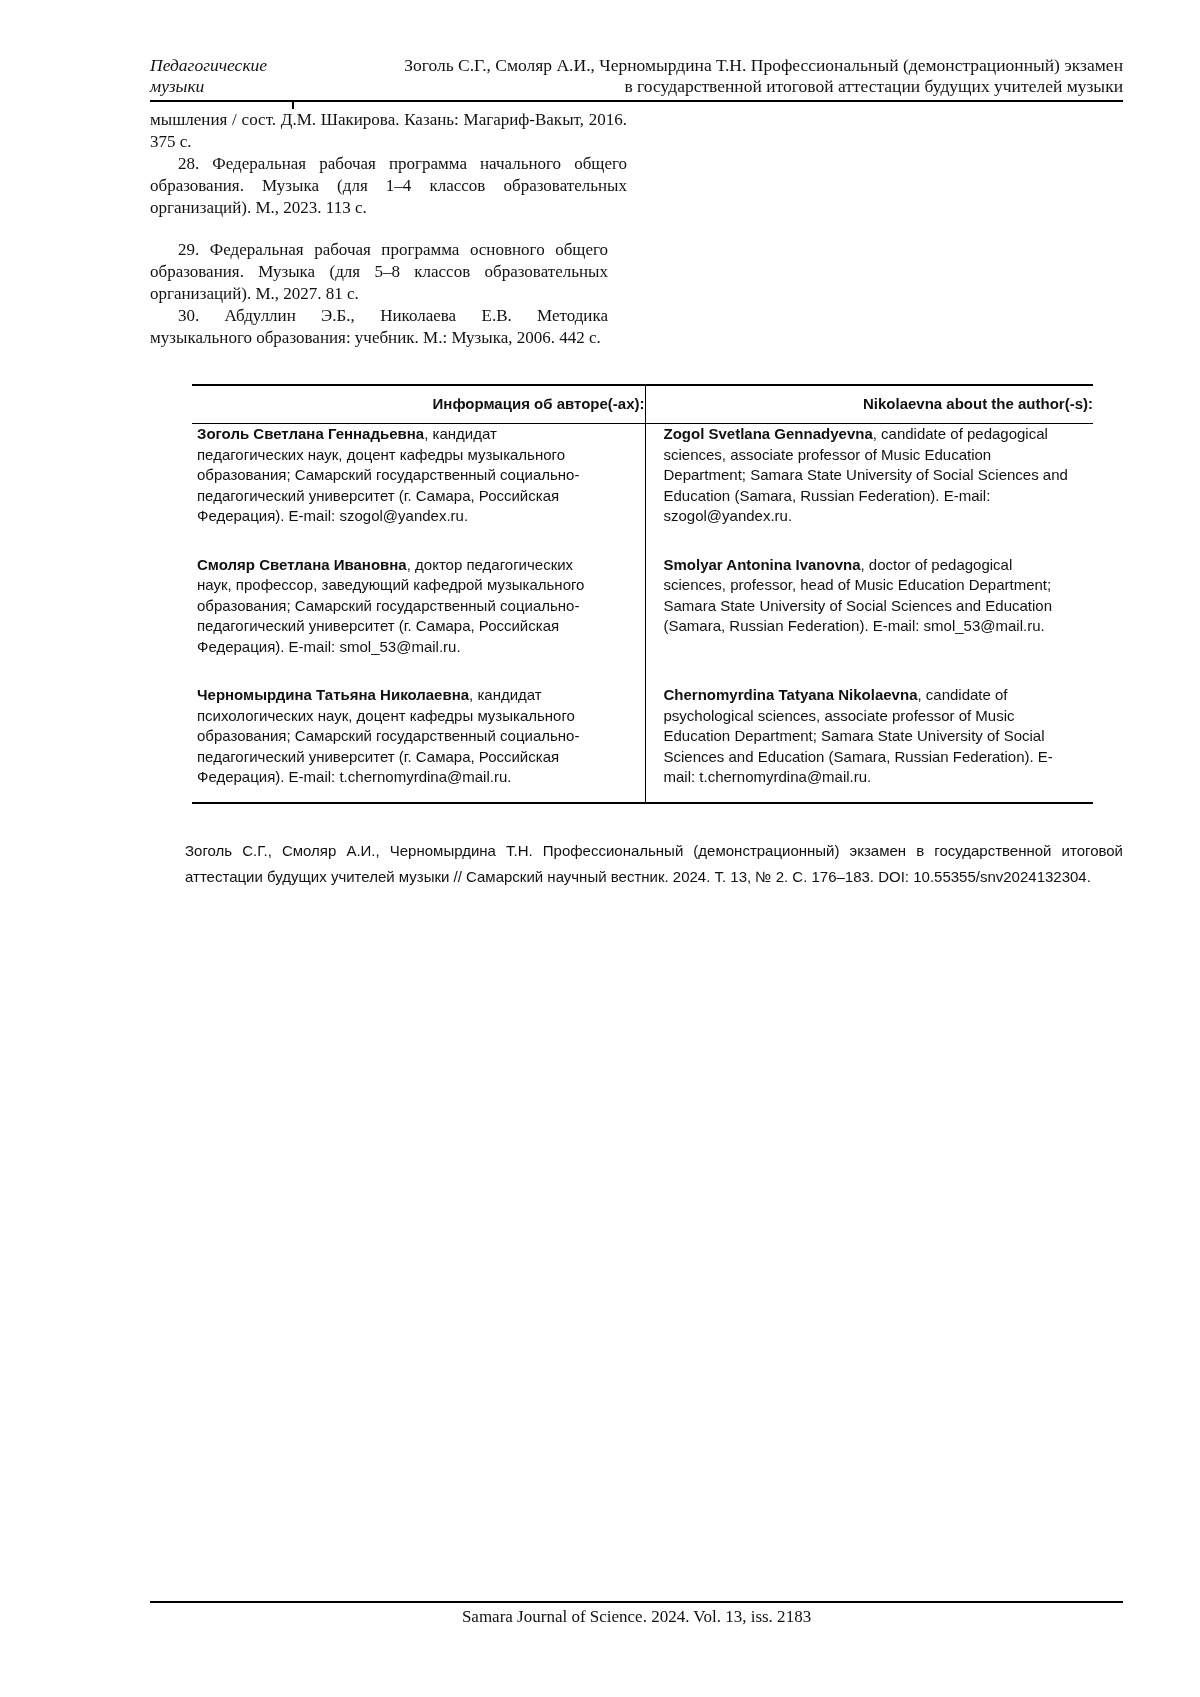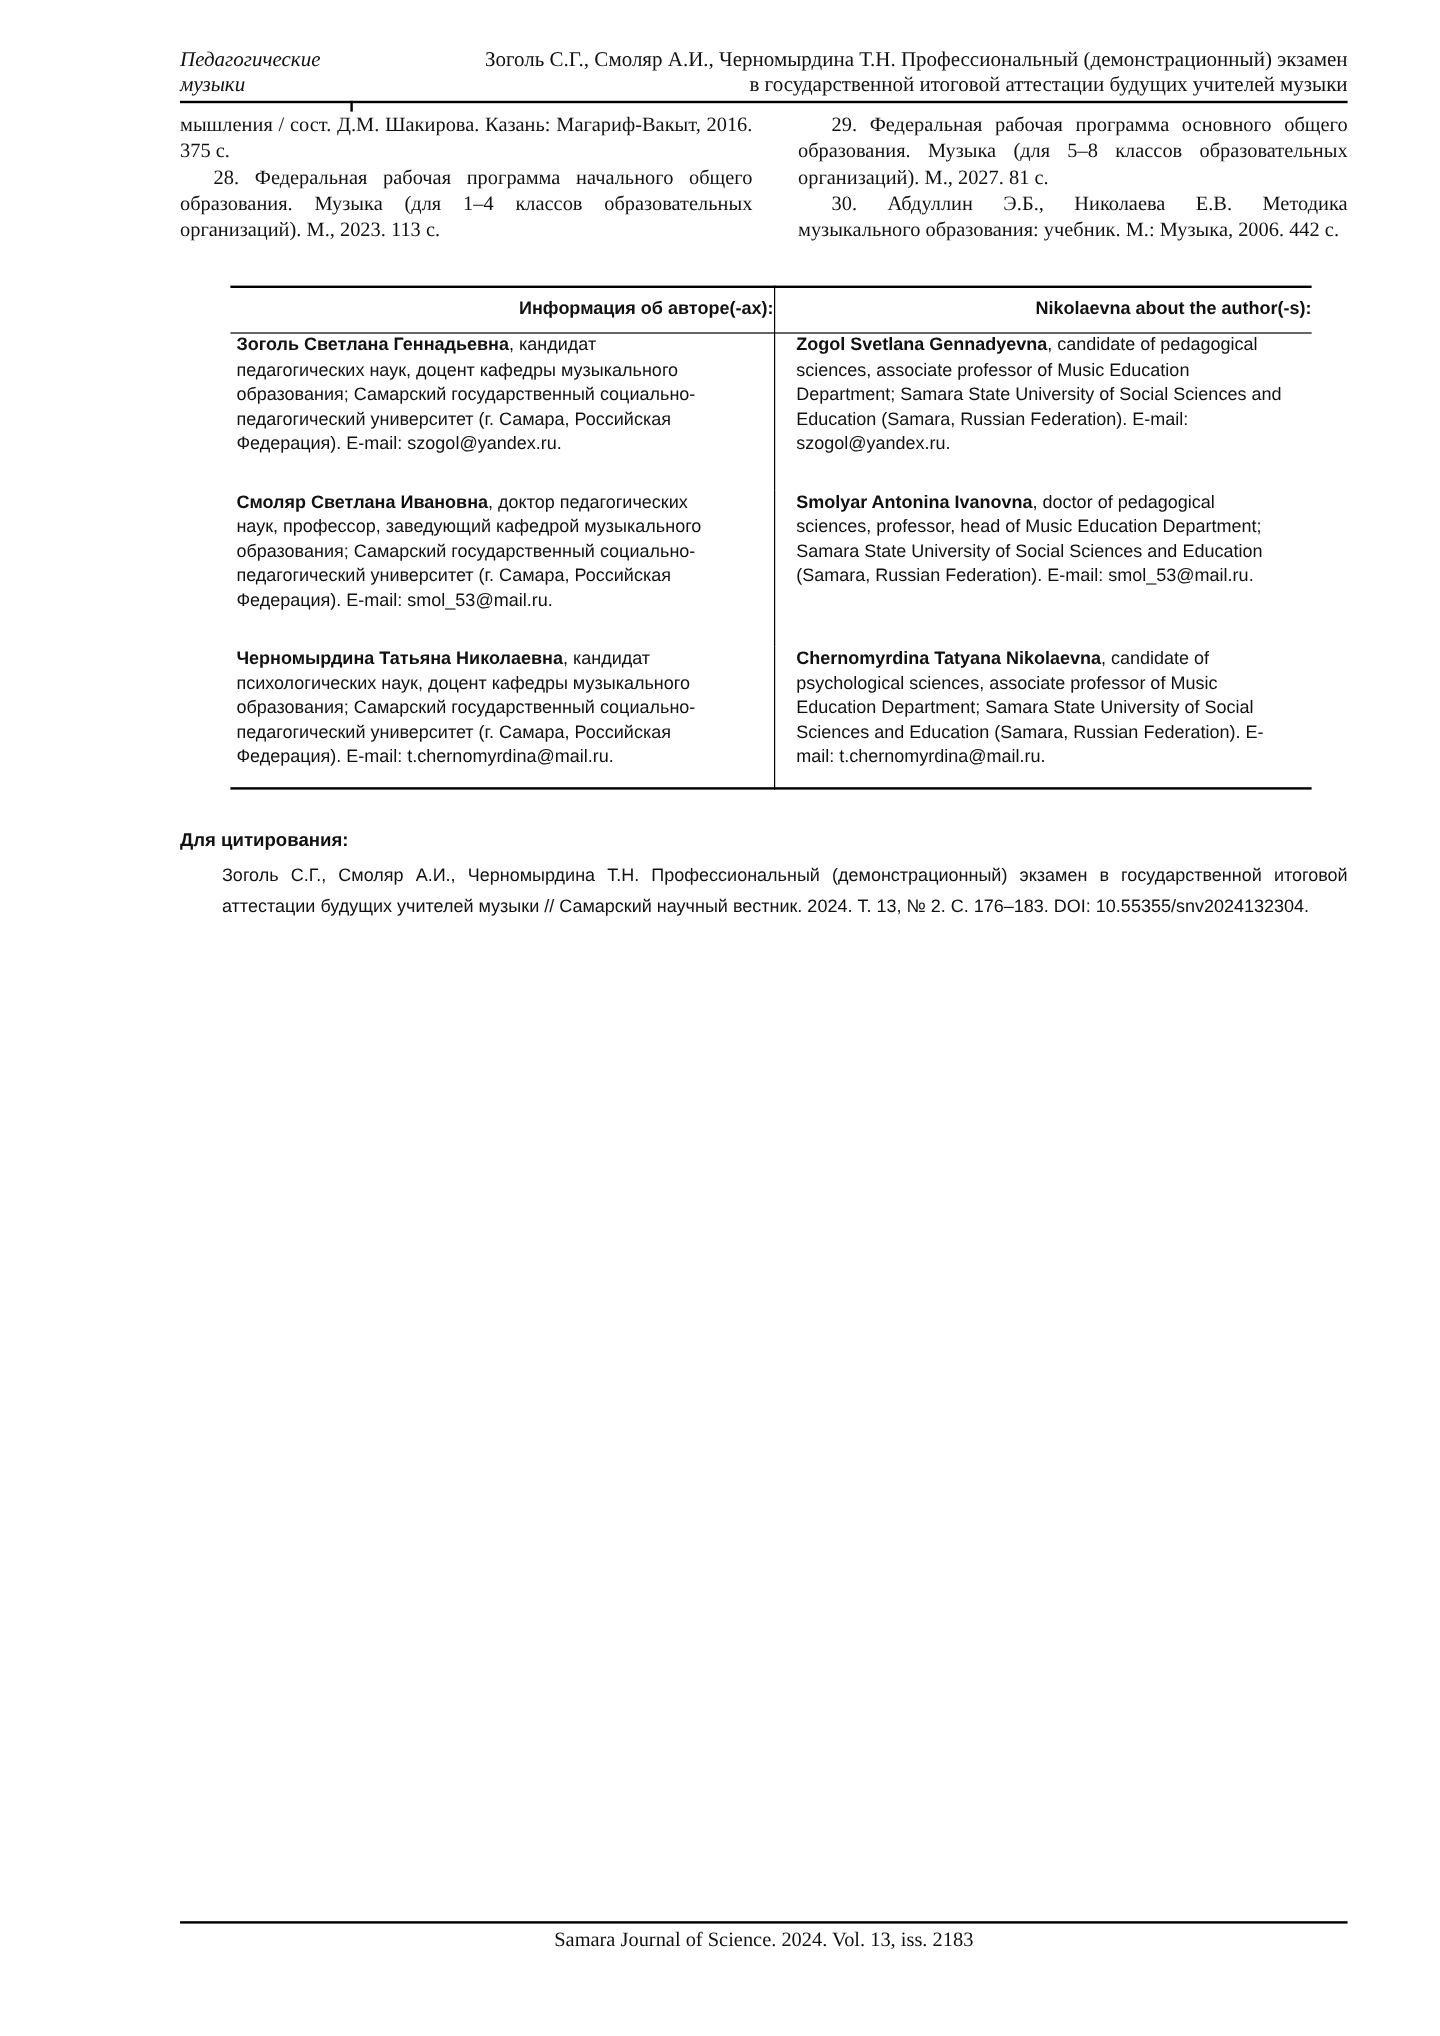--- a/index.html
+++ b/index.html
@@ -6,40 +6,41 @@
   html, body { background: #e9e9e9; }
   .page {
     width: 1200px; height: 1697px;
     background: #ffffff;
     position: relative;
     margin: 0 auto;
     font-family: "Liberation Serif", serif;
     color: #111;
     overflow: hidden;
   }
-  .content { position: absolute; left: 150px; top: 39px; width: 973px; }
+  .content { position: absolute; left: 150px; top: 55px; width: 973px; }
 
   
   .running-head {
     display: flex; justify-content: space-between; align-items: flex-end;
     border-bottom: 2.5px solid #000;
     padding-bottom: 3px;
     position: relative;
     font-size: 17.5px; line-height: 21px;
   }
   .running-head .left { font-style: italic; white-space: nowrap; }
   .running-head .right { text-align: right; }
   .head-tick { position: absolute; left: 142px; bottom: -9px; width: 2px; height: 9px; background: #000; }
 
   
   .refs {
-    display: flex; gap: 38px;
+    display: flex; gap: 20px;
     margin-top: 7px;
     font-size: 17px; line-height: 22px;
     text-align: justify;
+    flex-direction: column;
   }
   .refs .col-l { width: 477px; }
   .refs .col-r { width: 458px; }
   .refs p { text-indent: 28px; }
   .refs p.cont { text-indent: 0; }
 
   
   table.authors {
     margin: 35px 0 0 42px;
     width: 901px;
@@ -148,21 +149,20 @@
           <strong>Черномырдина Татьяна Николаевна</strong><span>, кандидат психологических наук, доцент кафедры музыкального образования; Самарский государственный социально-педагогический университет (г. Самара, Российская Федерация). E-mail: t.chernomyrdina@mail.ru.</span>
         </td>
         <td class="en">
           <strong>Chernomyrdina Tatyana Nikolaevna</strong><span>, candidate of psychological sciences, associate professor of Music Education Department; Samara State University of Social Sciences and Education (Samara, Russian Federation). E-mail: t.chernomyrdina@mail.ru.</span>
         </td>
       </tr>
     </tbody>
       </table>
 
     <div class="citation">
-      <div class="head">Для цитирования:</div>
       <p>Зоголь С.Г., Смоляр А.И., Черномырдина Т.Н. Профессиональный (демонстрационный) экзамен в государственной итоговой аттестации будущих учителей музыки // Самарский научный вестник. 2024. Т. 13, № 2. С. 176–183. DOI: 10.55355/snv2024132304.</p>
     </div>
 
   </div>
 
   <div class="footer">
     <span>Samara Journal of Science. 2024. Vol. 13, iss. 2</span>
     <span>183</span>
   </div>
 </div>

